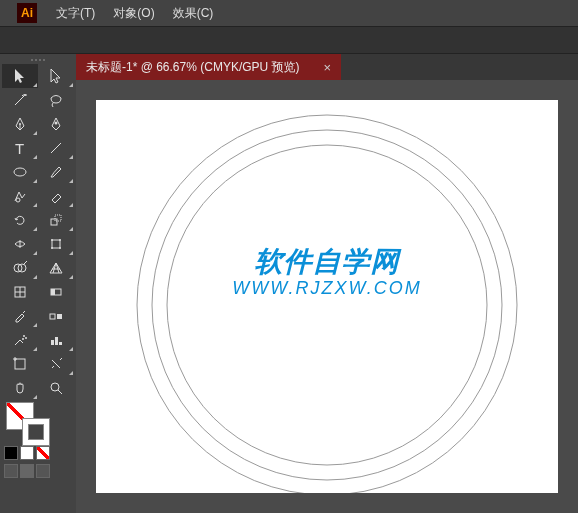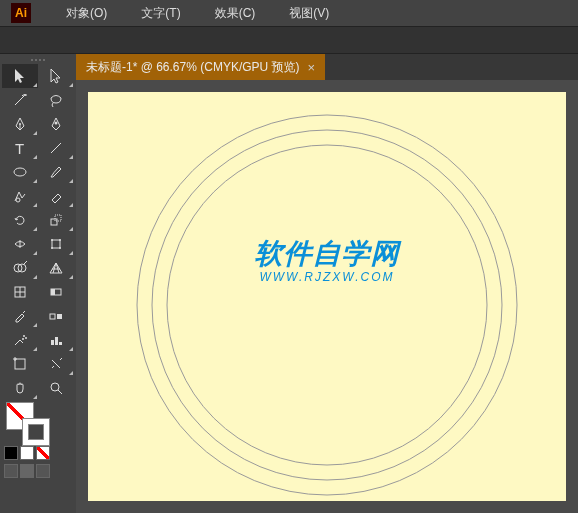--- a/index.html
+++ b/index.html
@@ -1,18 +1,18 @@
 <!DOCTYPE html>
 <html><head>
 <meta charset="utf-8">
 <style>
 *{box-sizing:border-box;margin:0;padding:0;font-family:"Microsoft YaHei",Arial,sans-serif;user-select:none}
 html,body{width:578px;height:513px;overflow:hidden}
 body{background:#4a4a4a;display:flex;flex-direction:column}
-.menubar{height:26px;background:#434343;display:flex;align-items:center;padding-left:11px;gap:16px}
+.menubar{height:26px;background:#434343;display:flex;align-items:center;padding-left:17px;gap:0}
 .ai-logo{width:20px;height:20px;background:#330000;color:#ff9a00;display:flex;align-items:center;justify-content:center;font-weight:bold;font-size:12px;margin-right:10px}
 .menu-item{color:#ddd;font-size:12px;padding:0 9px;line-height:26px;cursor:pointer}
 .ctrlbar{height:28px;background:#323232;border-top:1px solid #222;border-bottom:1px solid #222}
 .main{flex:1;display:flex;min-height:0}
 .tools{width:76px;background:#434343;display:flex;flex-direction:column;padding-top:2px}
 .grip{height:8px;display:flex;justify-content:center;align-items:center;gap:2px}
 .grip span{width:2px;height:2px;background:#777;border-radius:50%}
 .tool-grid{display:grid;grid-template-columns:1fr 1fr;gap:0;padding:0 2px}
 .tool{width:36px;height:24px;display:flex;align-items:center;justify-content:center;color:#ddd;position:relative;cursor:pointer}
 .tool.sel{background:#2d2d2d}
@@ -23,38 +23,37 @@
 .strokesw{position:absolute;left:22px;top:18px;width:28px;height:28px;background:#fff;border:1px solid #888}
 .strokesw::after{content:"";position:absolute;left:5px;top:5px;right:5px;bottom:5px;background:#434343;border:1px solid #888}
 .minisw{display:flex;gap:2px;padding:2px 4px}
 .mini{width:14px;height:14px;border:1px solid #666}
 .m-b{background:#000}
 .m-w{background:#fff}
 .m-n{background:#fff;position:relative;overflow:hidden}
 .m-n::after{content:"";position:absolute;inset:0;background:linear-gradient(to top right,transparent 40%,#f00 40%,#f00 60%,transparent 60%)}
 .docarea{flex:1;display:flex;flex-direction:column;background:#4a4a4a;min-width:0}
 .tabbar{height:26px;background:#373737;display:flex;align-items:center}
-.tab{height:26px;background:#a16207;color:#e8e8e8;font-size:12px;display:flex;align-items:center;padding:0 10px;gap:8px}
+.tab{height:26px;background:#7f1d1d;color:#e8e8e8;font-size:12px;display:flex;align-items:center;padding:0 10px;gap:24px}
 .tab-close{font-size:13px;cursor:pointer;color:#ccc}
-.canvas{flex:1;background:#fef9c3;margin:12px;position:relative;overflow:hidden}
+.canvas{flex:1;background:#ffffff;margin:20px;position:relative;overflow:hidden}
 .art{position:absolute;left:50%;top:50%;transform:translate(-50%,-48%)}
 svg{display:block}
 .watermark{position:absolute;top:148px;left:50%;transform:translateX(-50%);text-align:center;font-style:italic;font-weight:700;white-space:nowrap}
 .wm-cn{color:#0a8fd8;font-size:28px;letter-spacing:1px;line-height:1}
-.wm-en{color:#0a8fd8;font-size:12px;letter-spacing:2px;margin-top:2px;font-weight:400}
+.wm-en{color:#0a8fd8;font-size:18px;letter-spacing:2px;margin-top:2px;font-weight:400}
 </style>
 </head>
 <body>
 
 <div class="menubar">
   <div class="ai-logo">Ai</div>
+  <div class="menu-item">文字(T)</div>
   <div class="menu-item">对象(O)</div>
-  <div class="menu-item">文字(T)</div>
   <div class="menu-item">效果(C)</div>
-  <div class="menu-item">视图(V)</div>
 </div>
 
 <div class="ctrlbar"></div>
 
 <div class="main">
   <div class="tools">
     <div class="grip">
         <span></span>
         <span></span>
         <span></span>

